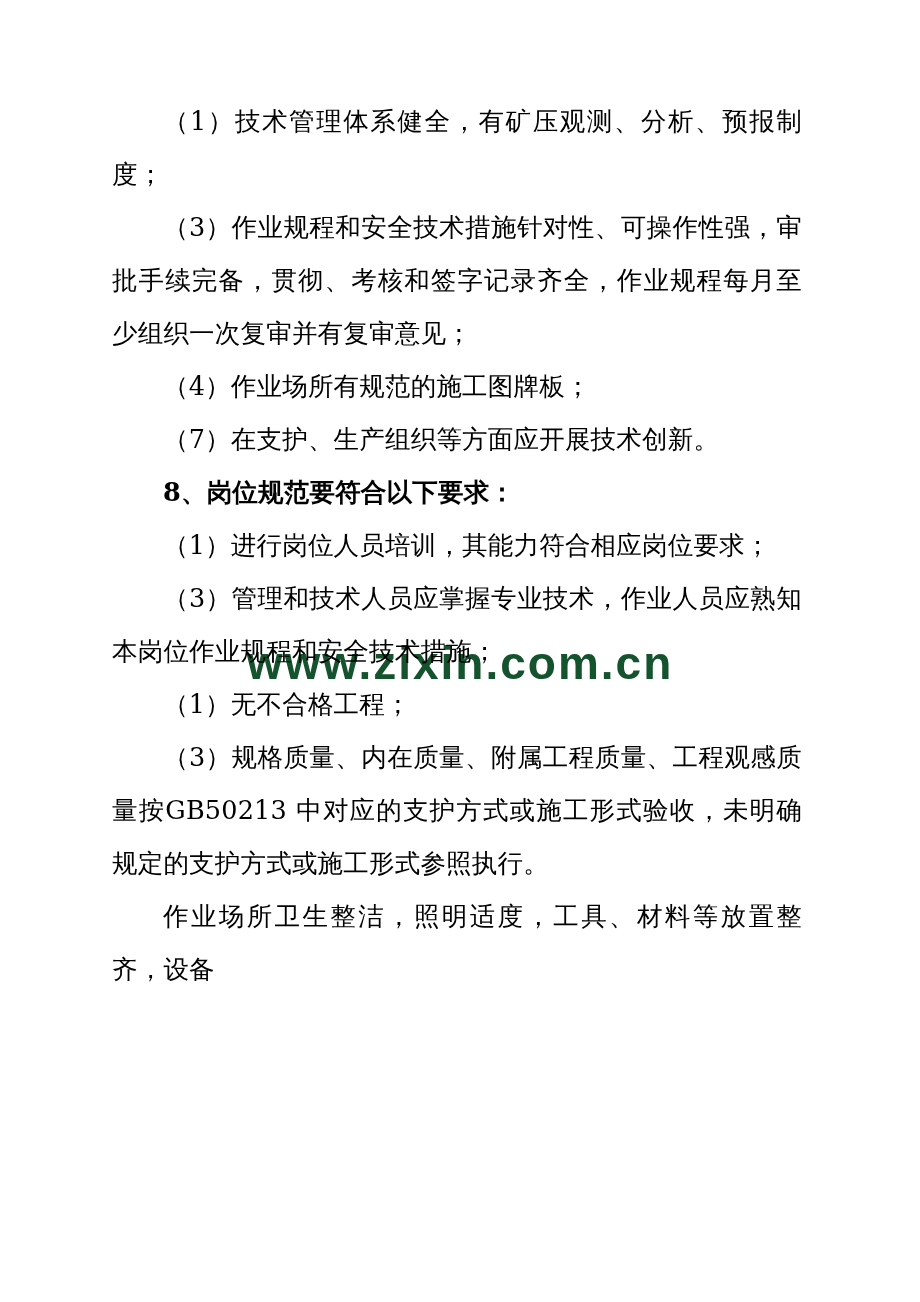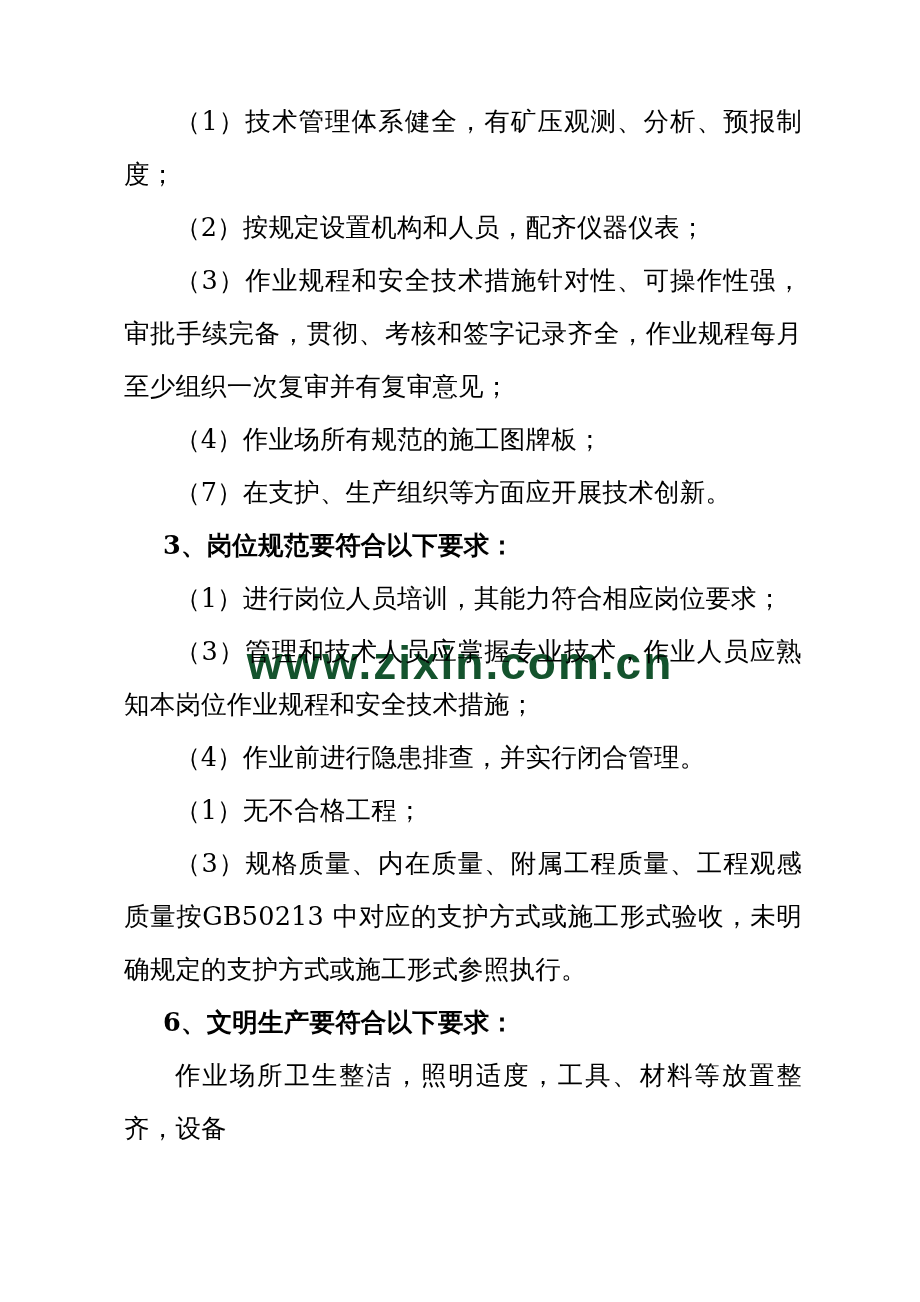--- a/index.html
+++ b/index.html
@@ -32,21 +32,20 @@
     margin: 0 0 0 0;
     font-size: 25.5px;
     line-height: 53px;
     text-align: justify;
     text-justify: inter-ideograph;
     letter-spacing: 0.2px;
     white-space: normal;
   }
   p.indent {
     text-indent: 51px;
-    margin-left: 12px;
   }
   p.heading {
     text-indent: 51px;
     font-weight: bold;
   }
   .watermark {
     position: absolute;
     left: 0;
     top: 0;
     width: 920px;
@@ -72,27 +71,24 @@
 <body>
 
 <div class="page">
 
   <div class="watermark">
     <div class="watermark-text">www.zixin.com.cn</div>
   </div>
 
   <div class="doc-body">
     <p class="para indent">（1）技术管理体系健全，有矿压观测、分析、预报制度；</p>
-    <p class="para indent">（2）按规定设置机构和人员，配齐仪器仪表；</p>
     <p class="para indent">（3）作业规程和安全技术措施针对性、可操作性强，审批手续完备，贯彻、考核和签字记录齐全，作业规程每月至少组织一次复审并有复审意见；</p>
     <p class="para indent">（4）作业场所有规范的施工图牌板；</p>
     <p class="para indent">（7）在支护、生产组织等方面应开展技术创新。</p>
-    <p class="para heading">3、岗位规范要符合以下要求：</p>
+    <p class="para heading">8、岗位规范要符合以下要求：</p>
     <p class="para indent">（1）进行岗位人员培训，其能力符合相应岗位要求；</p>
     <p class="para indent">（3）管理和技术人员应掌握专业技术，作业人员应熟知本岗位作业规程和安全技术措施；</p>
-    <p class="para indent">（4）作业前进行隐患排查，并实行闭合管理。</p>
     <p class="para indent">（1）无不合格工程；</p>
     <p class="para indent">（3）规格质量、内在质量、附属工程质量、工程观感质量按GB50213 中对应的支护方式或施工形式验收，未明确规定的支护方式或施工形式参照执行。</p>
-    <p class="para heading">6、文明生产要符合以下要求：</p>
     <p class="para indent">作业场所卫生整洁，照明适度，工具、材料等放置整齐，设备</p>
   </div>
 
 </div>
 
 </body></html>

